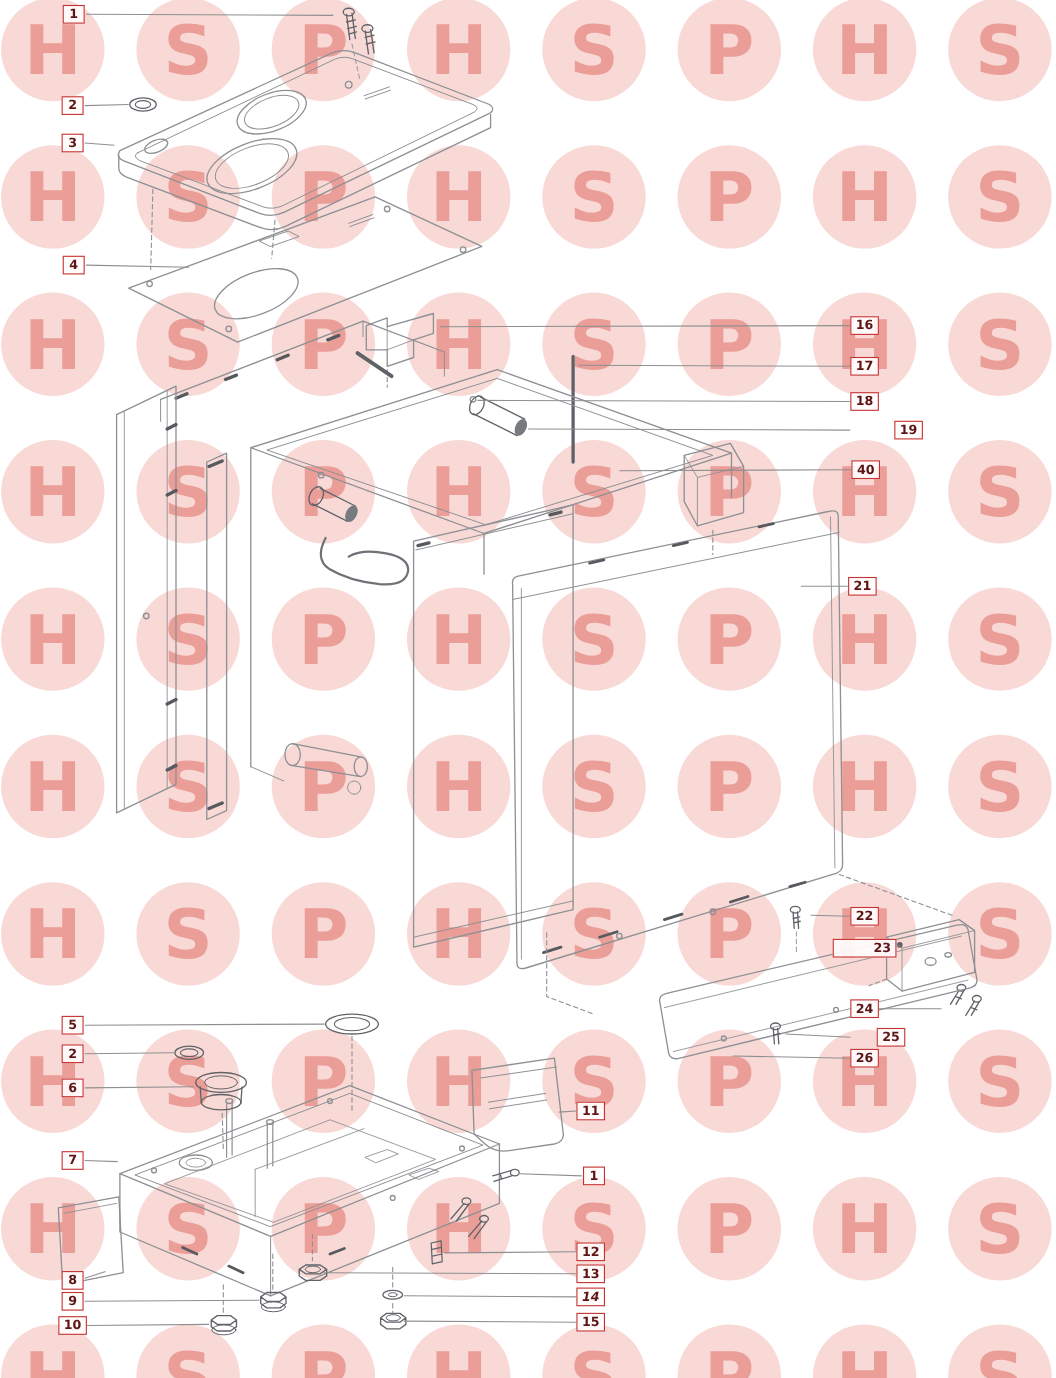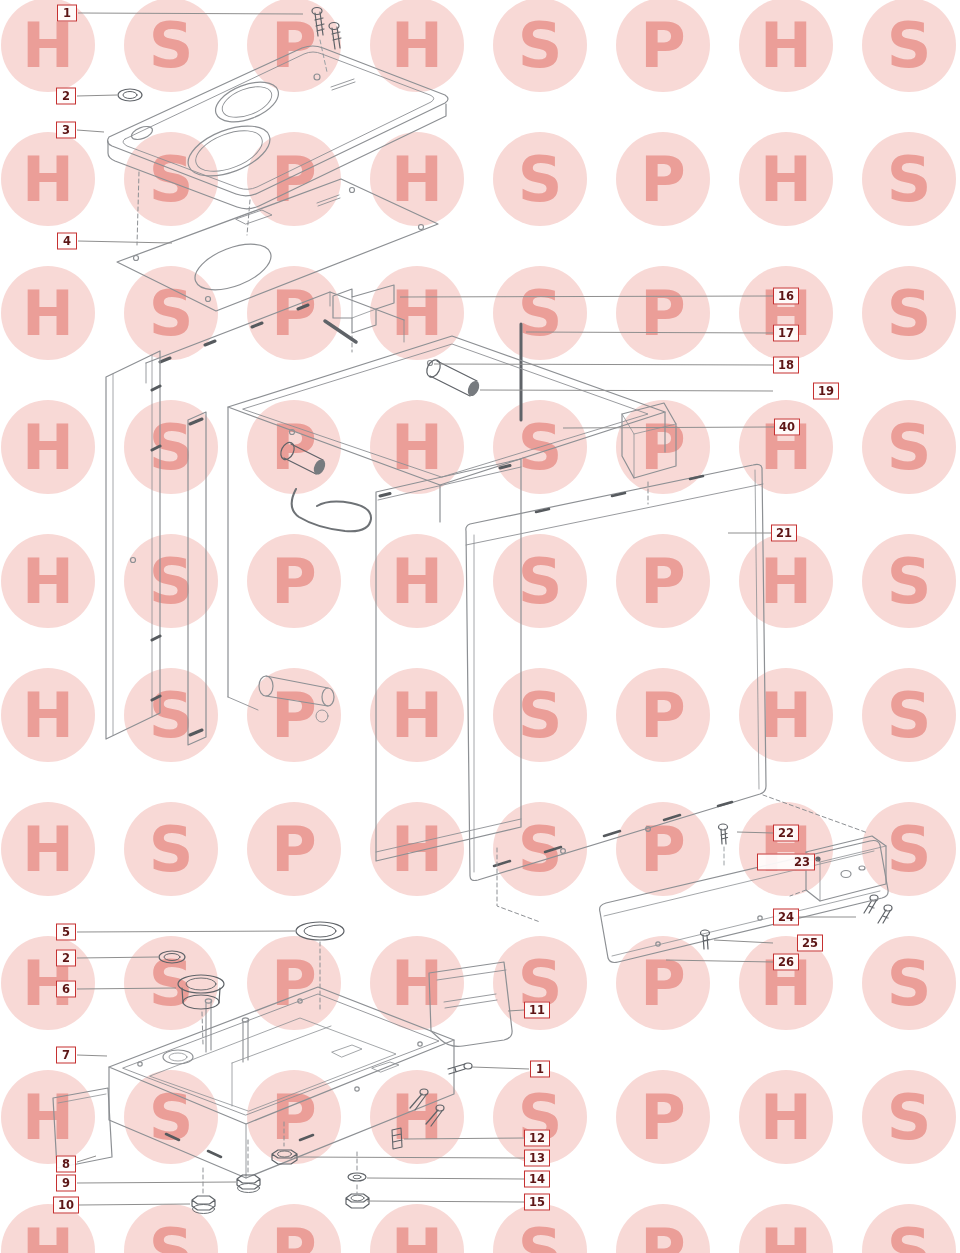--- a/index.html
+++ b/index.html
@@ -655,15 +655,15 @@
     <div class="callout" style="left: 66px; top: 958px;">2</div>
     <div class="callout" style="left: 66px; top: 989px;">6</div>
     <div class="callout" style="left: 66px; top: 1055px;">7</div>
     <div class="callout" style="left: 66px; top: 1164px;">8</div>
     <div class="callout" style="left: 66px; top: 1183px;">9</div>
     <div class="callout" style="left: 66px; top: 1205px;">10</div>
     <div class="callout" style="left: 537px; top: 1010px;">11</div>
     <div class="callout" style="left: 540px; top: 1069px;">1</div>
     <div class="callout" style="left: 537px; top: 1138px;">12</div>
     <div class="callout" style="left: 537px; top: 1158px;">13</div>
-    <div class="callout" style="left: 537px; top: 1179px;">14</div>
+    <div class="callout" style="left: 537px; top: 1179px; font-style: italic;">14</div>
     <div class="callout" style="left: 537px; top: 1202px;">15</div>
   </div>
 
 </body></html>

